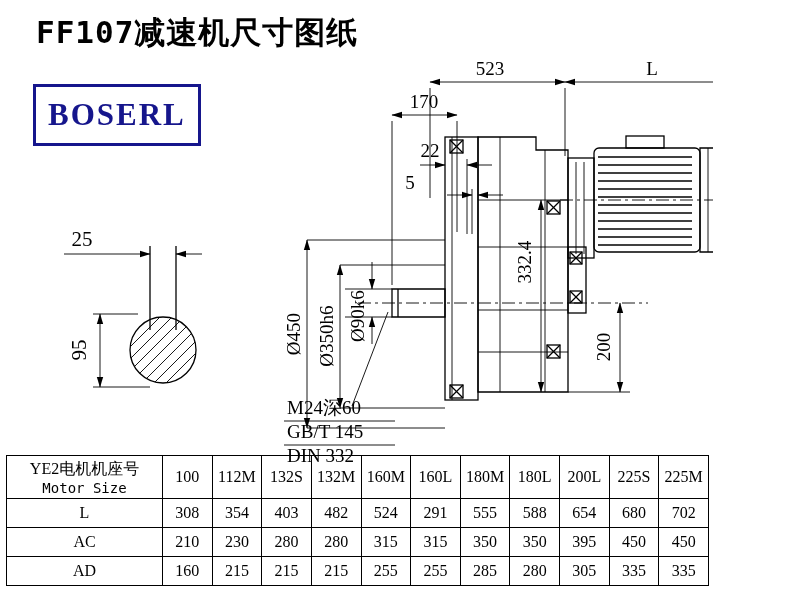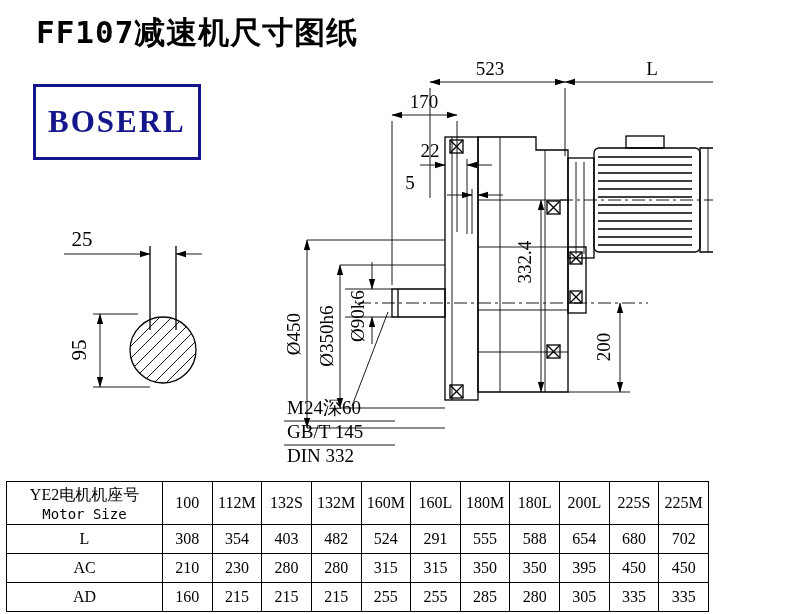--- a/index.html
+++ b/index.html
@@ -3,31 +3,31 @@
 <meta charset="utf-8">
 <style>
   html,body{margin:0;padding:0;background:#fff;}
   #stage{position:relative;width:713px;height:614px;background:#fff;overflow:hidden;
          font-family:"Liberation Sans",sans-serif;color:#000;}
   
   #title{position:absolute;left:36px;top:12px;z-index:2;margin:0;
          font-family:"DejaVu Sans Mono","DejaVu Sans",monospace;
          font-weight:700;font-size:31px;letter-spacing:1px;}
   #brandbox{position:absolute;left:33px;top:84px;z-index:2;
-         border:3px solid #16168c;color:#16168c;padding:17px 12px;
+         border:3px solid #16168c;color:#16168c;padding:10px 12px;
          font-family:"Liberation Serif",serif;font-weight:700;font-size:31px;letter-spacing:2px;}
   
   #drawing{position:absolute;left:0;top:0;}
   #drawing line,#drawing path,#drawing rect,#drawing circle{stroke:#000;fill:none;stroke-width:1.3;}
   #drawing .thin{stroke-width:0.9;}
   #drawing .cl{stroke-width:0.9;stroke-dasharray:13 4 3 4;}
   #drawing text{fill:#000;stroke:none;font-family:"Liberation Serif",serif;font-size:19px;}
   #drawing text.big{font-size:21px;}
   
-  #tablewrap{position:absolute;left:6px;right:4px;top:481px;z-index:2;}
+  #tablewrap{position:absolute;left:6px;right:4px;top:455px;z-index:2;}
   table.spec{border-collapse:collapse;width:100%;table-layout:fixed;
          font-family:"Liberation Serif",serif;font-size:16px;}
   table.spec th,table.spec td{border:1px solid #000;text-align:center;vertical-align:middle;
          padding:0;font-weight:normal;}
   table.spec tr.hdr th{height:42px;}
   table.spec tr.datarow td{height:28px;}
   .hdr-en{font-family:"DejaVu Sans Mono",monospace;font-size:14px;text-align:center;}
   .hdr-cn{font-size:16px;}
 </style>
 </head>

